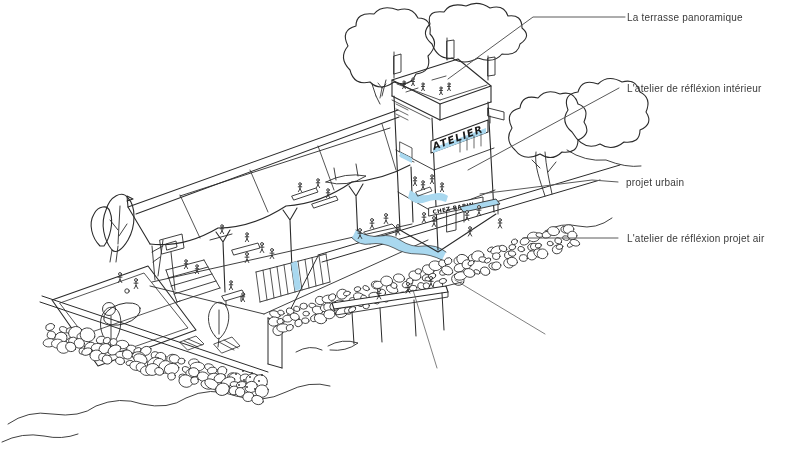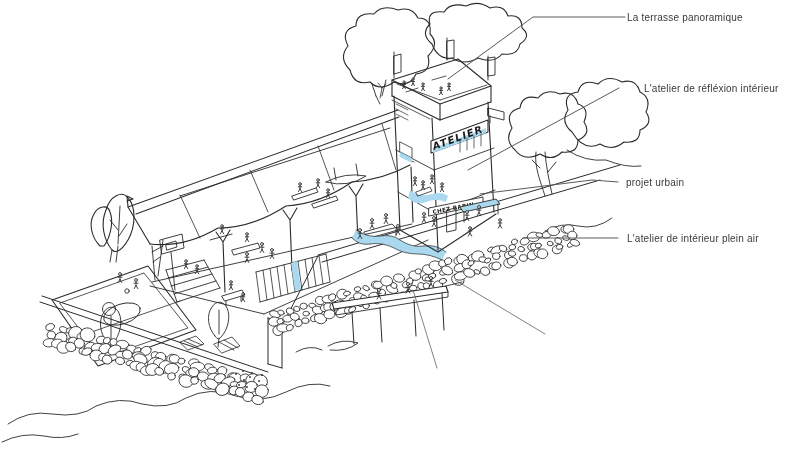--- a/index.html
+++ b/index.html
@@ -547,20 +547,20 @@
   <g stroke="#5a5a5a" stroke-width="1">
     <polyline points="625,17 533,17 448,79"></polyline>
     <polyline points="619,88 468,170"></polyline>
     <polyline points="618,182 592,180 480,194"></polyline>
     <polyline points="618,238 523,238"></polyline>
   </g>
 </svg>
 
   <div class="callout" style="left:627px;top:10px">La terrasse panoramique</div>
 
-  <div class="callout" style="left:644px;top:81px">L'atelier de réfléxion intérieur</div>
+  <div class="callout" style="left:627px;top:81px">L'atelier de réfléxion intérieur</div>
 
   <div class="callout" style="left:626px;top:175px">
     <span class="l2">projet urbain</span>
   </div>
 
-  <div class="callout" style="left:627px;top:231px">L'atelier de intérieur plein air</div>
+  <div class="callout" style="left:627px;top:231px">L'atelier de réfléxion projet air</div>
 </div>
 
 </body></html>

